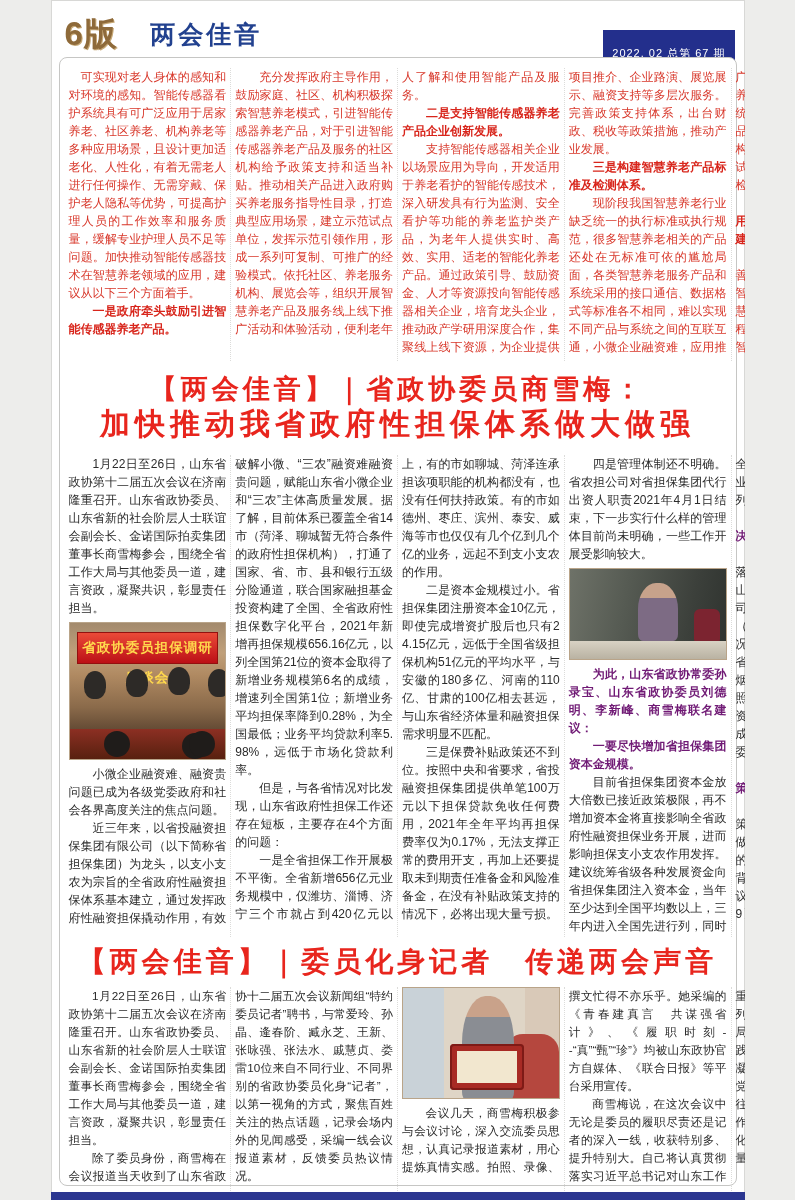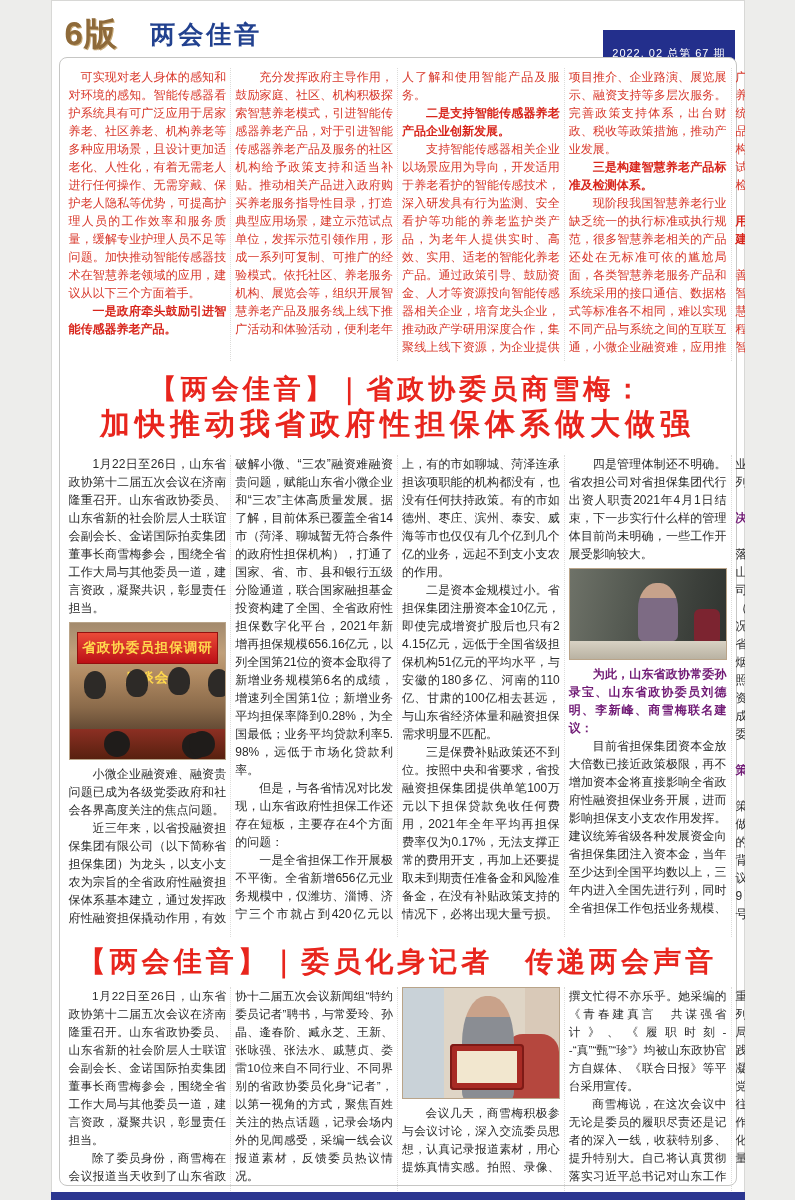--- a/index.html
+++ b/index.html
@@ -117,20 +117,21 @@
       <p class="para">三是保费补贴政策还不到位。按照中央和省要求，省投融资担保集团提供单笔100万元以下担保贷款免收任何费用，2021年全年平均再担保费率仅为0.17%，无法支撑正常的费用开支，再加上还要提取未到期责任准备金和风险准备金，在没有补贴政策支持的情况下，必将出现大量亏损。</p>
       <p class="para">四是管理体制还不明确。省农担公司对省担保集团代行出资人职责2021年4月1日结束，下一步实行什么样的管理体目前尚未明确，一些工作开展受影响较大。</p>
 
       <figure class="photo2">
         <div class="p2-figure"></div>
         <div class="p2-chair"></div>
         <div class="p2-desk"></div>
       </figure>
 
       <p class="para hred">为此，山东省政协常委孙录宝、山东省政协委员刘德明、李新峰、商雪梅联名建议：</p>
+      <p class="para hred">一要尽快增加省担保集团资本金规模。</p>
       <p class="para">目前省担保集团资本金放大倍数已接近政策极限，再不增加资本金将直接影响全省政府性融资担保业务开展，进而影响担保支小支农作用发挥。建议统筹省级各种发展资金向省担保集团注入资本金，当年至少达到全国平均数以上，三年内进入全国先进行列，同时全省担保工作包括业务规模、业务质量同步进入全国先进行列。</p>
       <p class="para hred">二要严格落实省委省政府决策部署。</p>
       <p class="para">有关部门、机构应加强对落实《山东省财政厅关于同意山东省投融资担保集团有限公司增资扩股有关事宜的批复》（鲁财金监〔2019〕1号）情况进行督办，督促尚未完成对省担保集团增资任务的济南、烟台、泰安、枣庄、临沂、日照、威海等9个市尽快履行增资承诺，限期今年上半年完成，对到期未完成的，建议省委省政府启动问责程序。</p>
       <p class="para hred">三要尽快出台保费补贴政策。</p>
       <p class="para">省投融资担保集团作为政策性担保机构，做得是政府应做的事，承担的是政府应承担的责任，是财政职能的延伸，背后需要政府政策的支撑。建议省财政厅按照“国办发〔2019〕6号”“鲁办发〔2020〕15号”等文件规定，提取3%的市场化担保费率，尽快出台财政补贴政策，以保障政策性担保事业可持续发展。</p>
       <p class="para hred">四要明确对省担保集团的管理体制。</p>
       <p class="para">实践证明，现行对省担保集团的管理体制在公司筹备初期是有效的，但随着公司的发展，如果继续维持这一管理体制，将在银行授信、机构合作、管理效率、人才引进等方面产生不利影响，制约公司发展。建议参照全国其他省市做法，尽快理顺对省担保集团的管理体制。</p>
     </section>
 
     <div class="headline hl-bot">【两会佳音】｜委员化身记者　传递两会声音</div>

